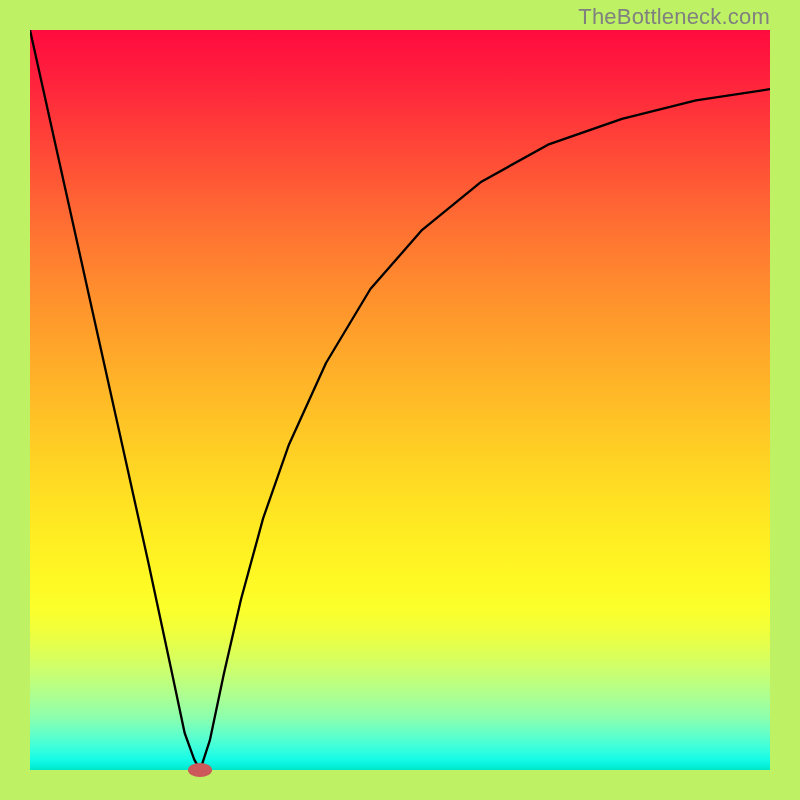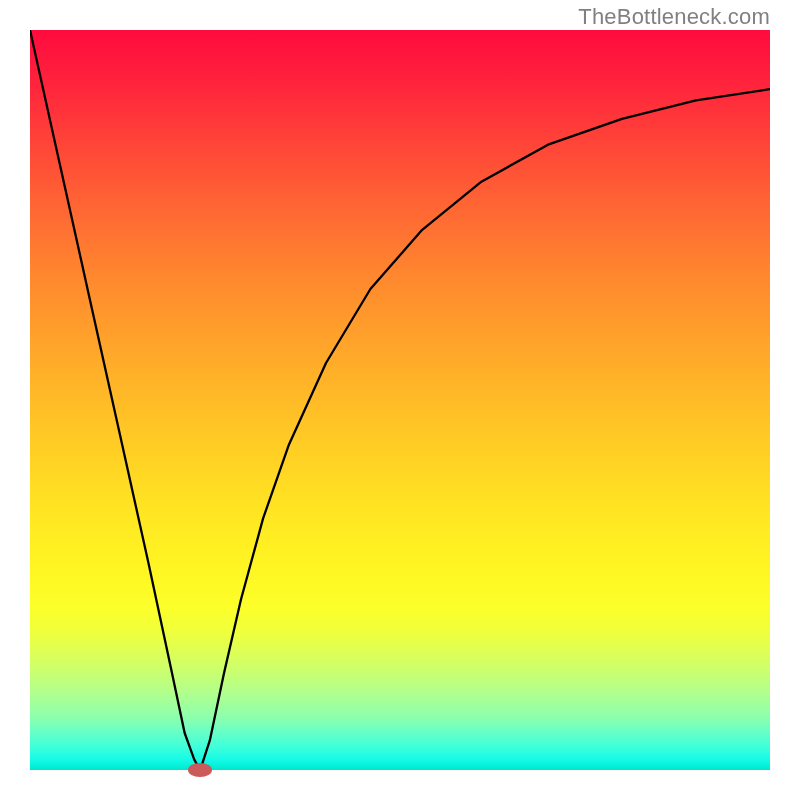--- a/index.html
+++ b/index.html
@@ -8,21 +8,21 @@
     width: 800px;
     height: 800px;
     overflow: hidden;
     background: #000;
     font-family: Arial, Helvetica, sans-serif;
   }
   .frame {
     position: relative;
     width: 800px;
     height: 800px;
-    background: #ffffff;
+    background: #bef264;
   }
   .plot-area {
     position: absolute;
     left: 30px;
     top: 30px;
     width: 740px;
     height: 740px;
     background: linear-gradient(
       to bottom,
       #ff0b3e 0%,

